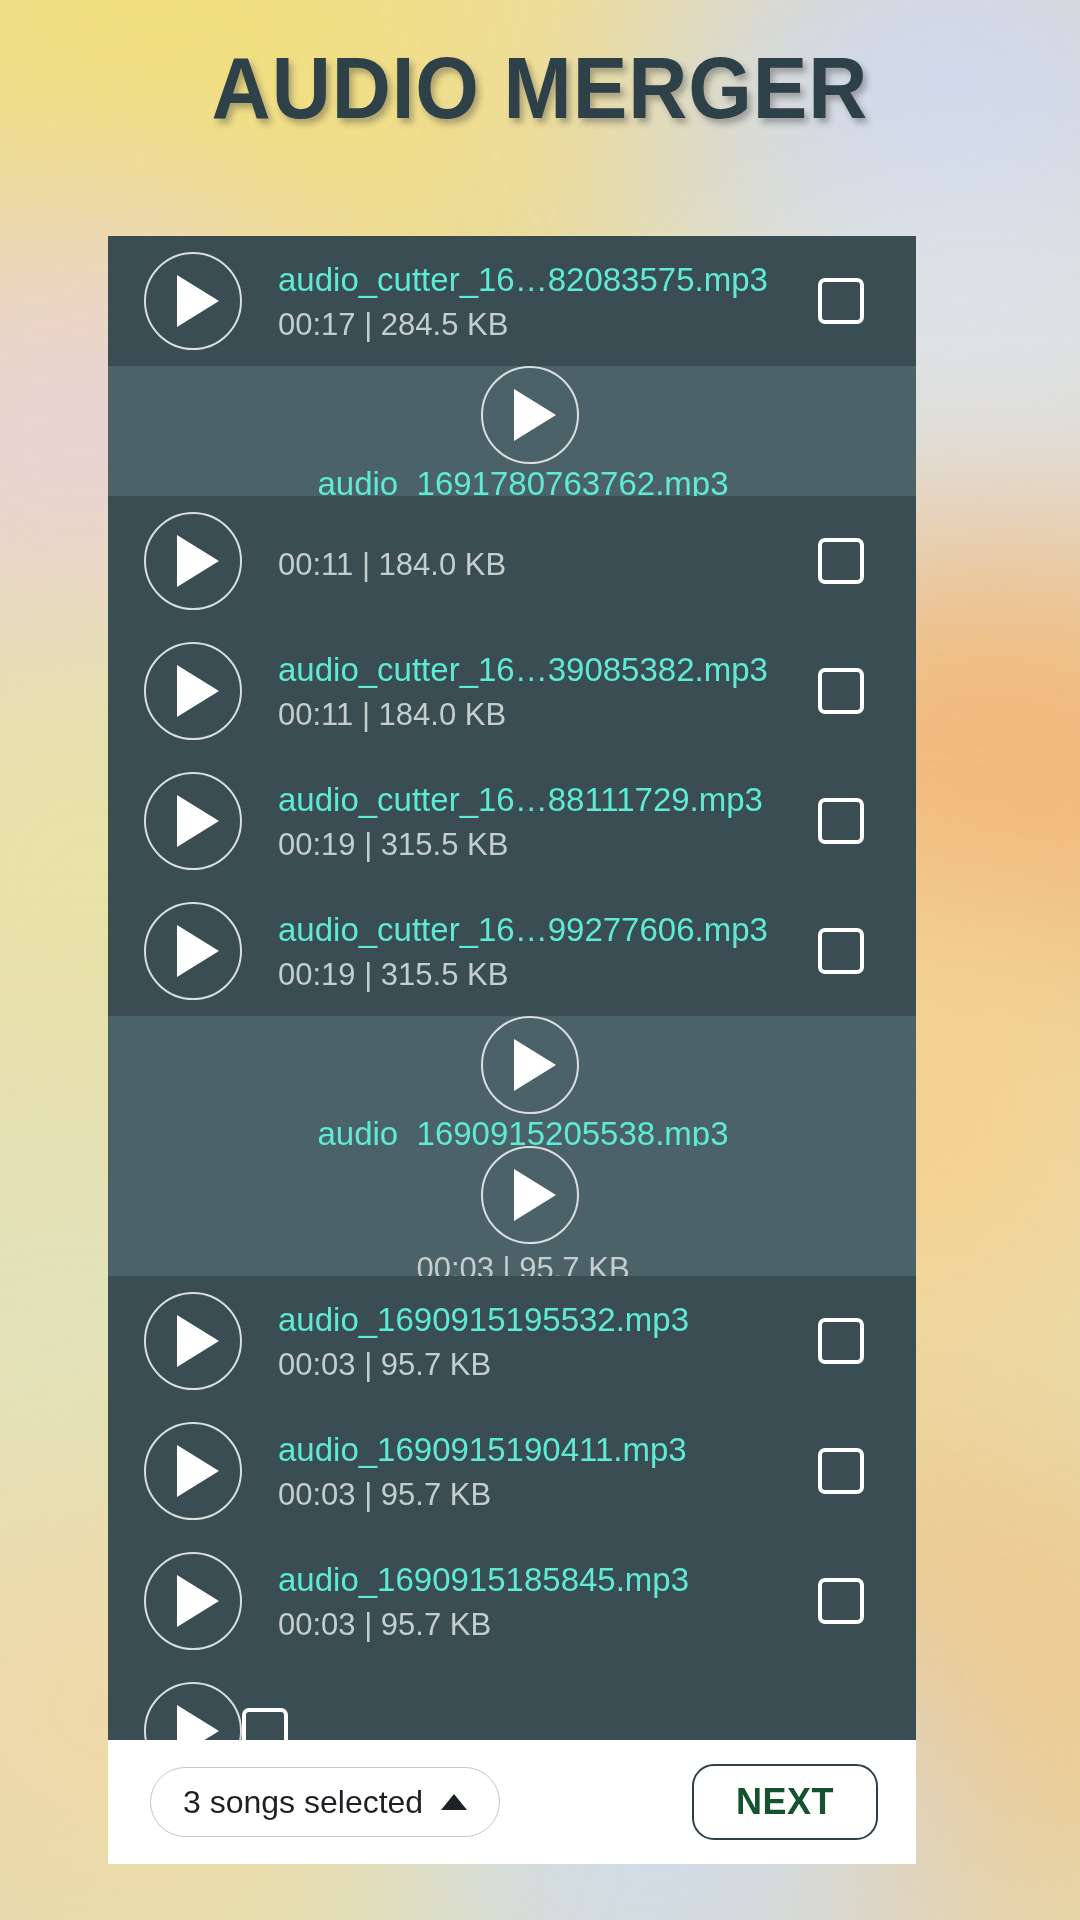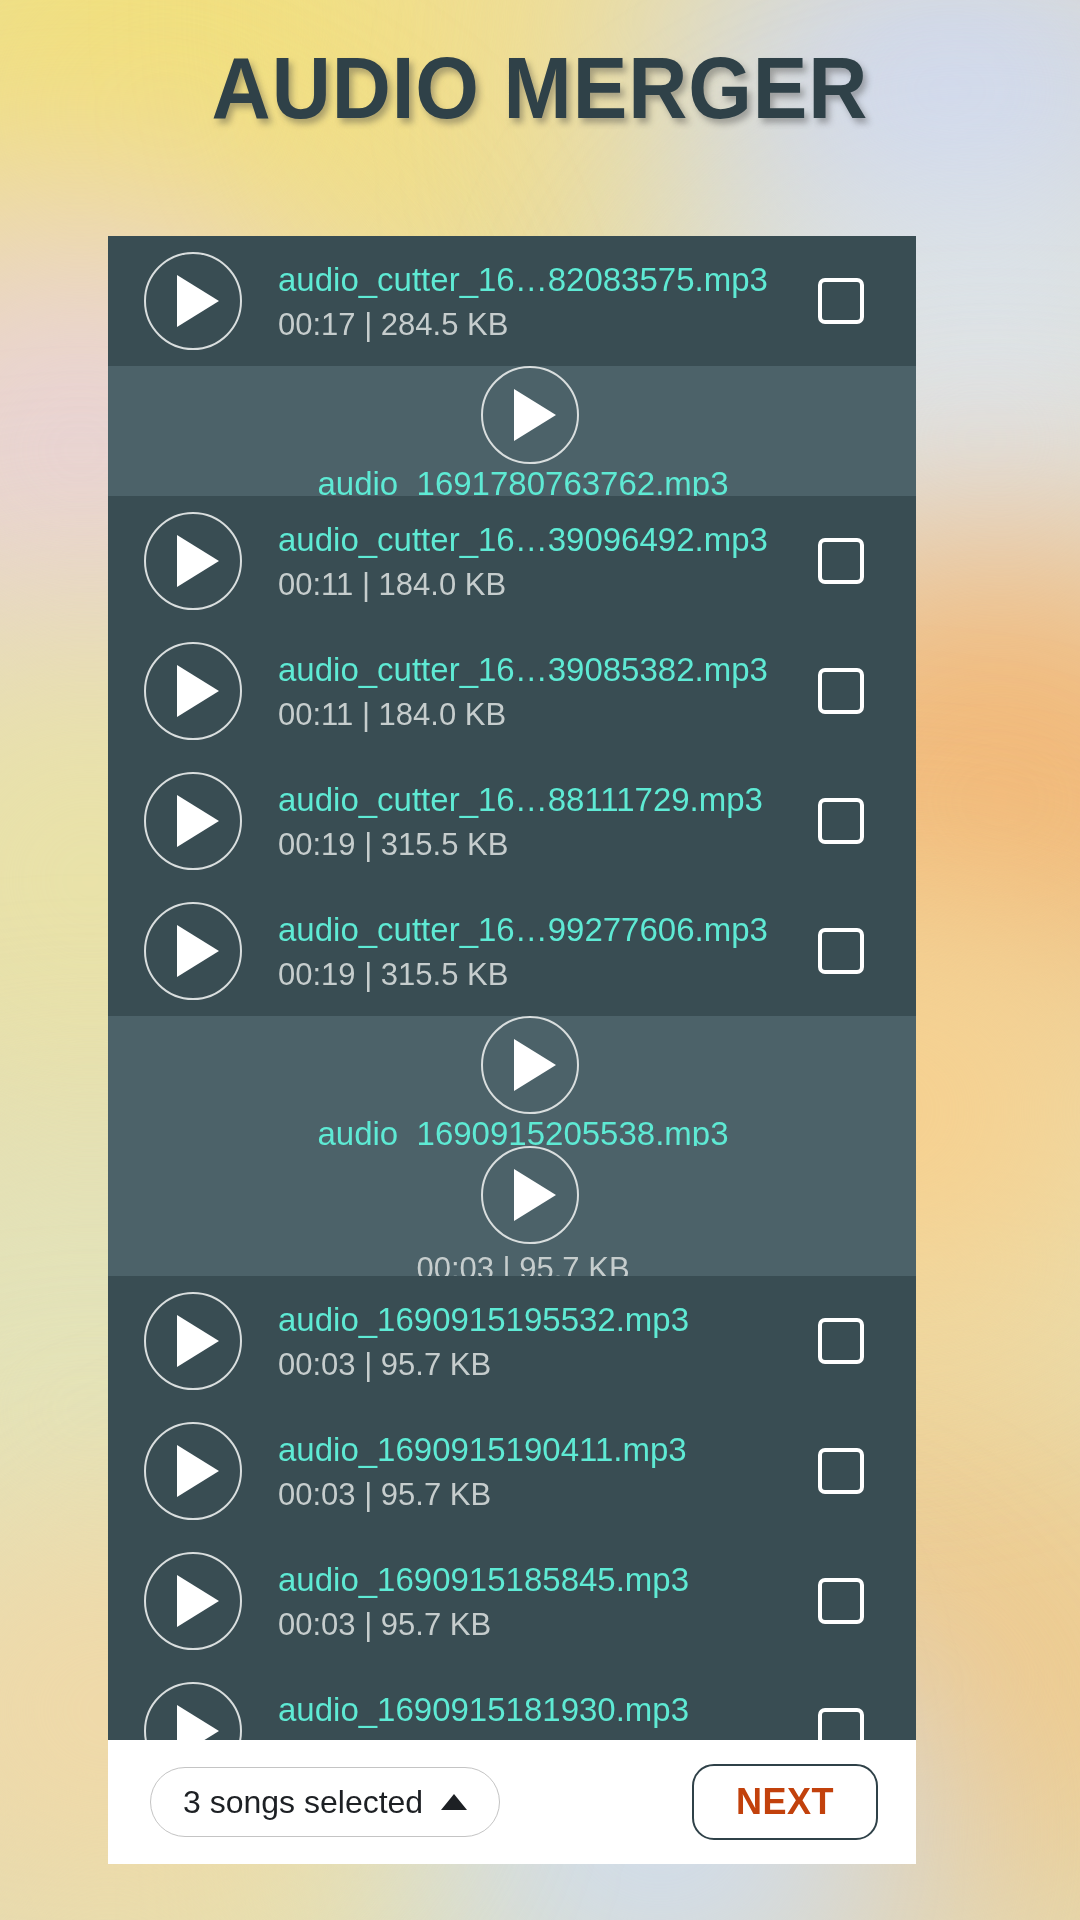--- a/index.html
+++ b/index.html
@@ -190,21 +190,21 @@
     border-radius: 22px;
     background: #ffffff;
     display: flex;
     align-items: center;
     justify-content: center;
     box-sizing: border-box;
   }
   #next-button .label {
     font-size: 36px;
     font-weight: 700;
-    color: #c2410c;
+    color: #14532d;
     letter-spacing: 0.5px;
   }
 </style>
 </head>
 <body>
 
 <div id="app-background">
   <div class="blob b1"></div>
   <div class="blob b2"></div>
   <div class="blob b3"></div>
@@ -241,21 +241,20 @@
       <div class="song-info">
         <div class="song-name">audio_1691780763762.mp3</div>
       </div>
       <div class="song-checkbox checked"></div>
     </div>
     <div class="song-row">
       <div class="play-button">
         <div class="play-triangle"></div>
       </div>
       <div class="song-info">
-        <div class="song-name">audio_cutter_16…39096492.mp3</div>
         <div class="song-meta">00:11 | 184.0 KB</div>
       </div>
       <div class="song-checkbox"></div>
     </div>
     <div class="song-row">
       <div class="play-button">
         <div class="play-triangle"></div>
       </div>
       <div class="song-info">
         <div class="song-name">audio_cutter_16…39085382.mp3</div>
@@ -328,24 +327,20 @@
       </div>
       <div class="song-info">
         <div class="song-name">audio_1690915185845.mp3</div>
         <div class="song-meta">00:03 | 95.7 KB</div>
       </div>
       <div class="song-checkbox"></div>
     </div>
     <div class="song-row">
       <div class="play-button">
         <div class="play-triangle"></div>
-      </div>
-      <div class="song-info">
-        <div class="song-name">audio_1690915181930.mp3</div>
-        <div class="song-meta">00:03 | 95.7 KB</div>
       </div>
       <div class="song-checkbox"></div>
     </div>
   </div>
 
 <div id="bottom-bar-inner">
   <div id="selection-dropdown">
     <span class="label">3 songs selected</span>
     <span class="caret-up"></span>
   </div>

